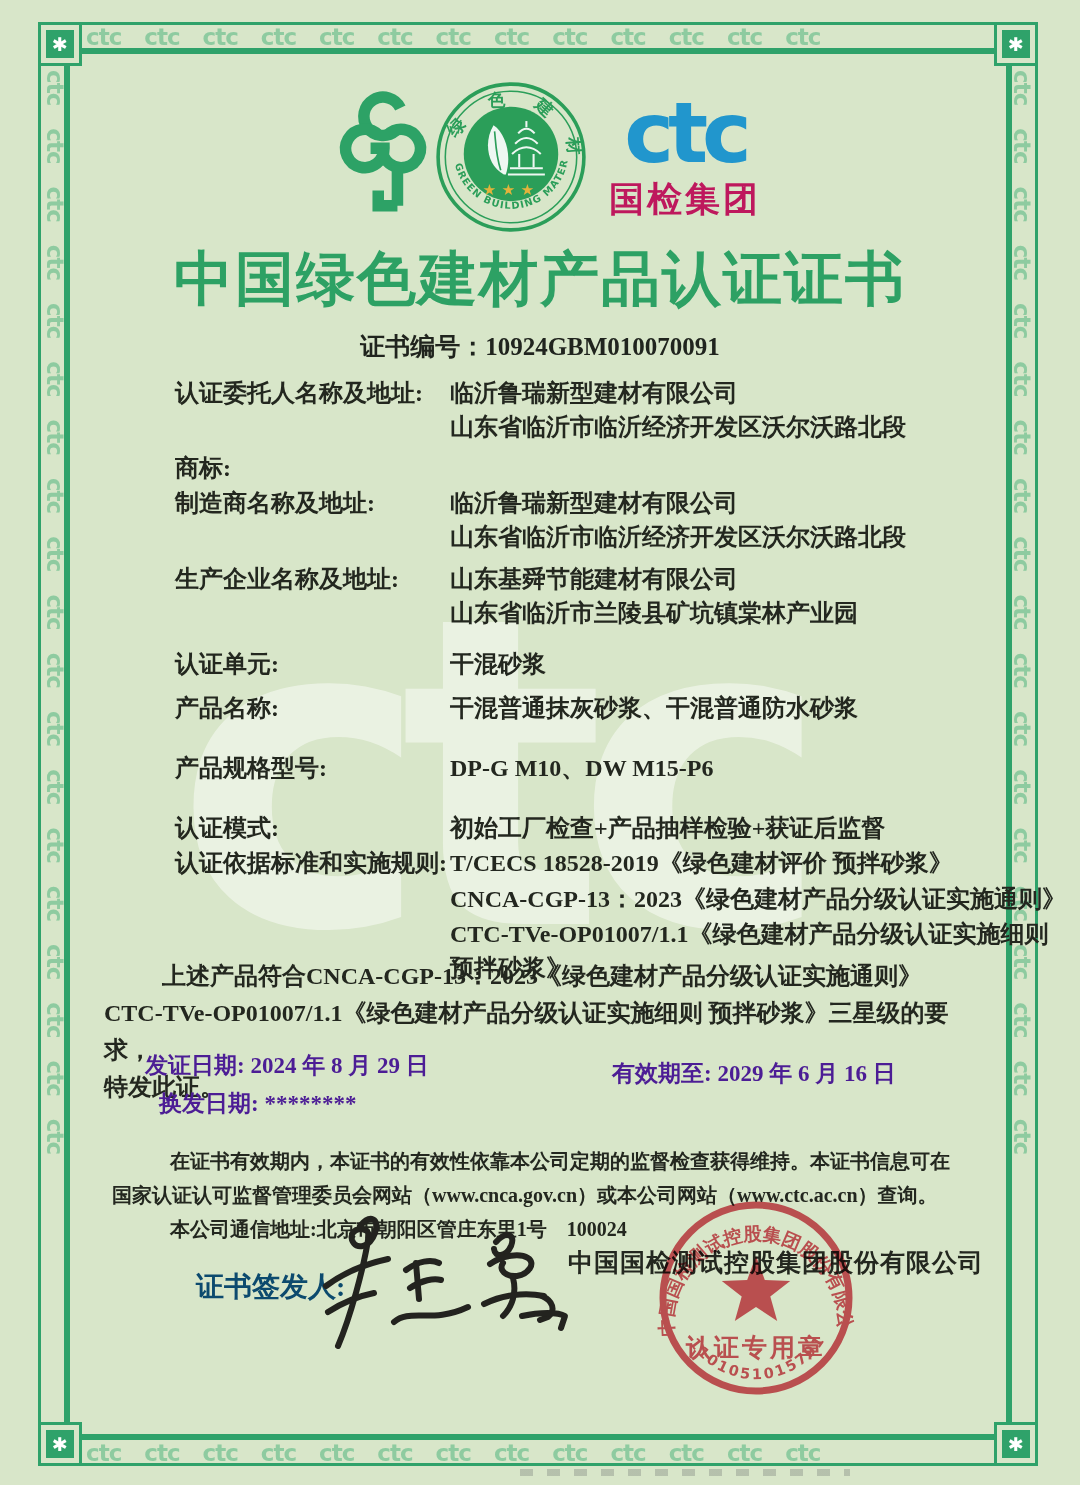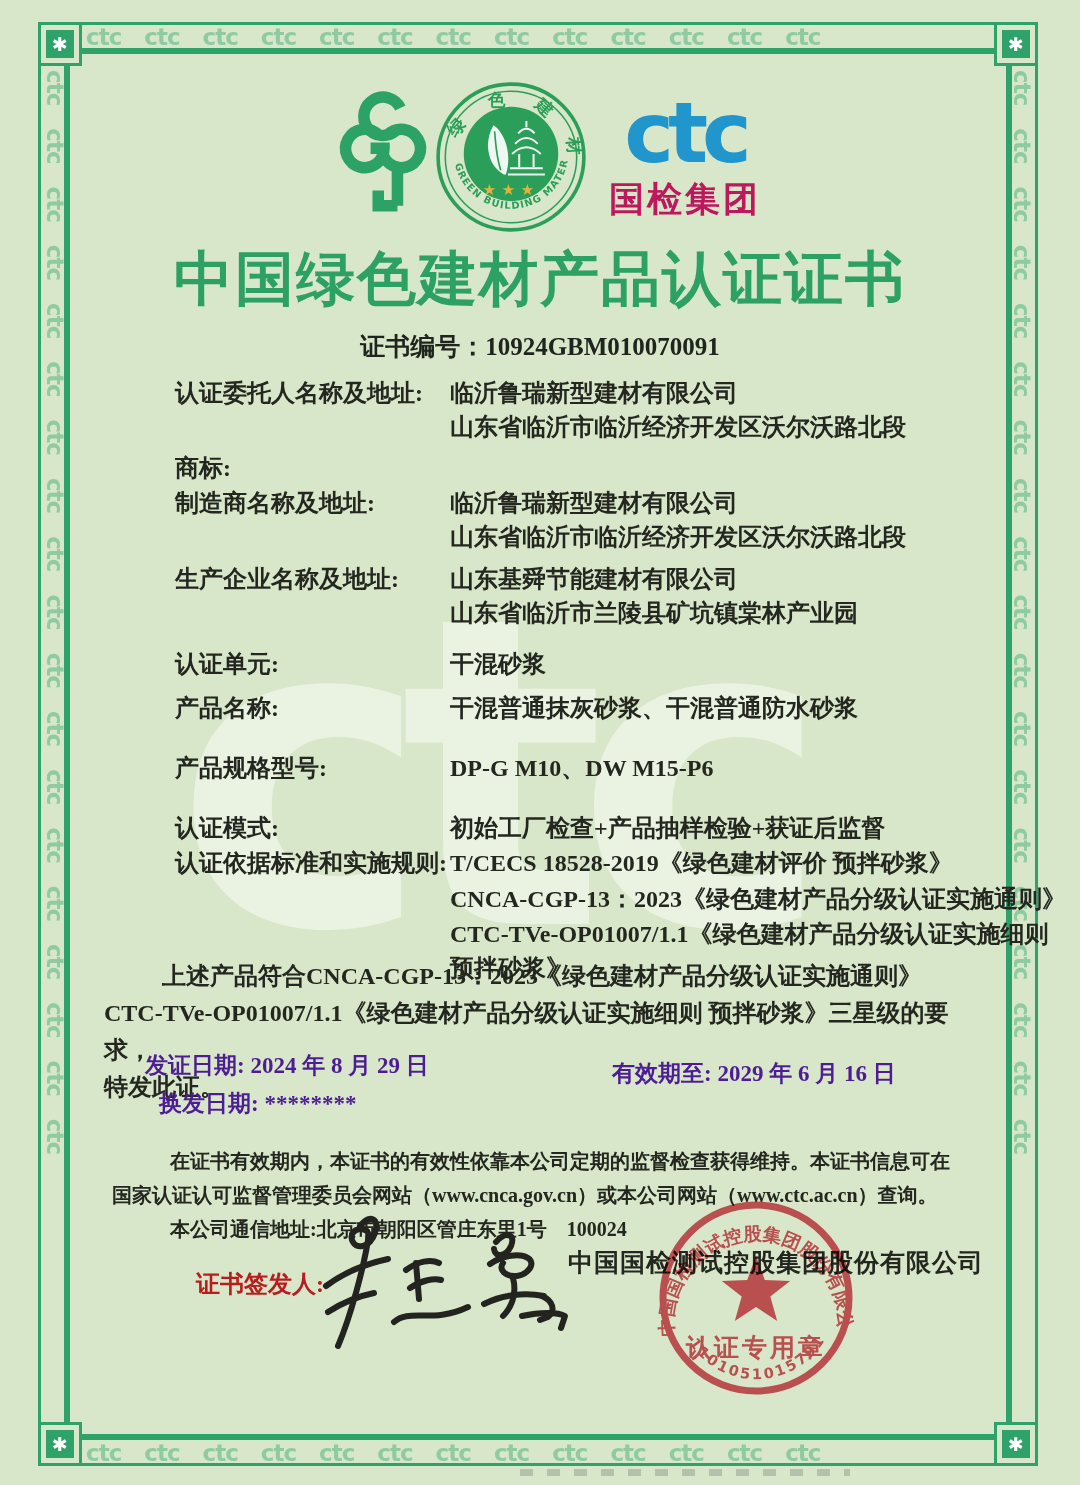--- a/index.html
+++ b/index.html
@@ -57,22 +57,22 @@
 
   .statement{position:absolute;left:104px;top:958px;width:874px;
     font-size:24px;font-weight:bold;color:#23271f;line-height:37px;}
   .indent{text-indent:58px;}
 
   .daterow{position:absolute;font-size:23px;font-weight:bold;color:#4c1d95;white-space:nowrap;}
 
   .footer{position:absolute;left:112px;top:1130px;width:860px;
     font-size:20px;font-weight:bold;color:#23271f;line-height:34px;margin-top:14px;}
 
-  .signer-label{position:absolute;left:196px;top:1268px;font-size:24px;
-    font-weight:bold;color:#b91c1c;white-space:nowrap;}
+  .signer-label{position:absolute;left:196px;top:1268px;font-size:28px;
+    font-weight:bold;color:#0c4a6e;white-space:nowrap;}
   .signature{position:absolute;left:298px;top:1206px;}
   .company{position:absolute;left:568px;top:1246px;font-size:25px;
     font-weight:bold;color:#23271f;letter-spacing:1px;white-space:nowrap;}
 
   .seal{position:absolute;left:646px;top:1188px;opacity:.88;mix-blend-mode:multiply;}
 
   .cutoff{position:absolute;left:520px;top:1469px;width:330px;height:7px;opacity:.55;
     background:repeating-linear-gradient(90deg,#99a295 0 13px,transparent 13px 27px);}
 </style>
 </head>

